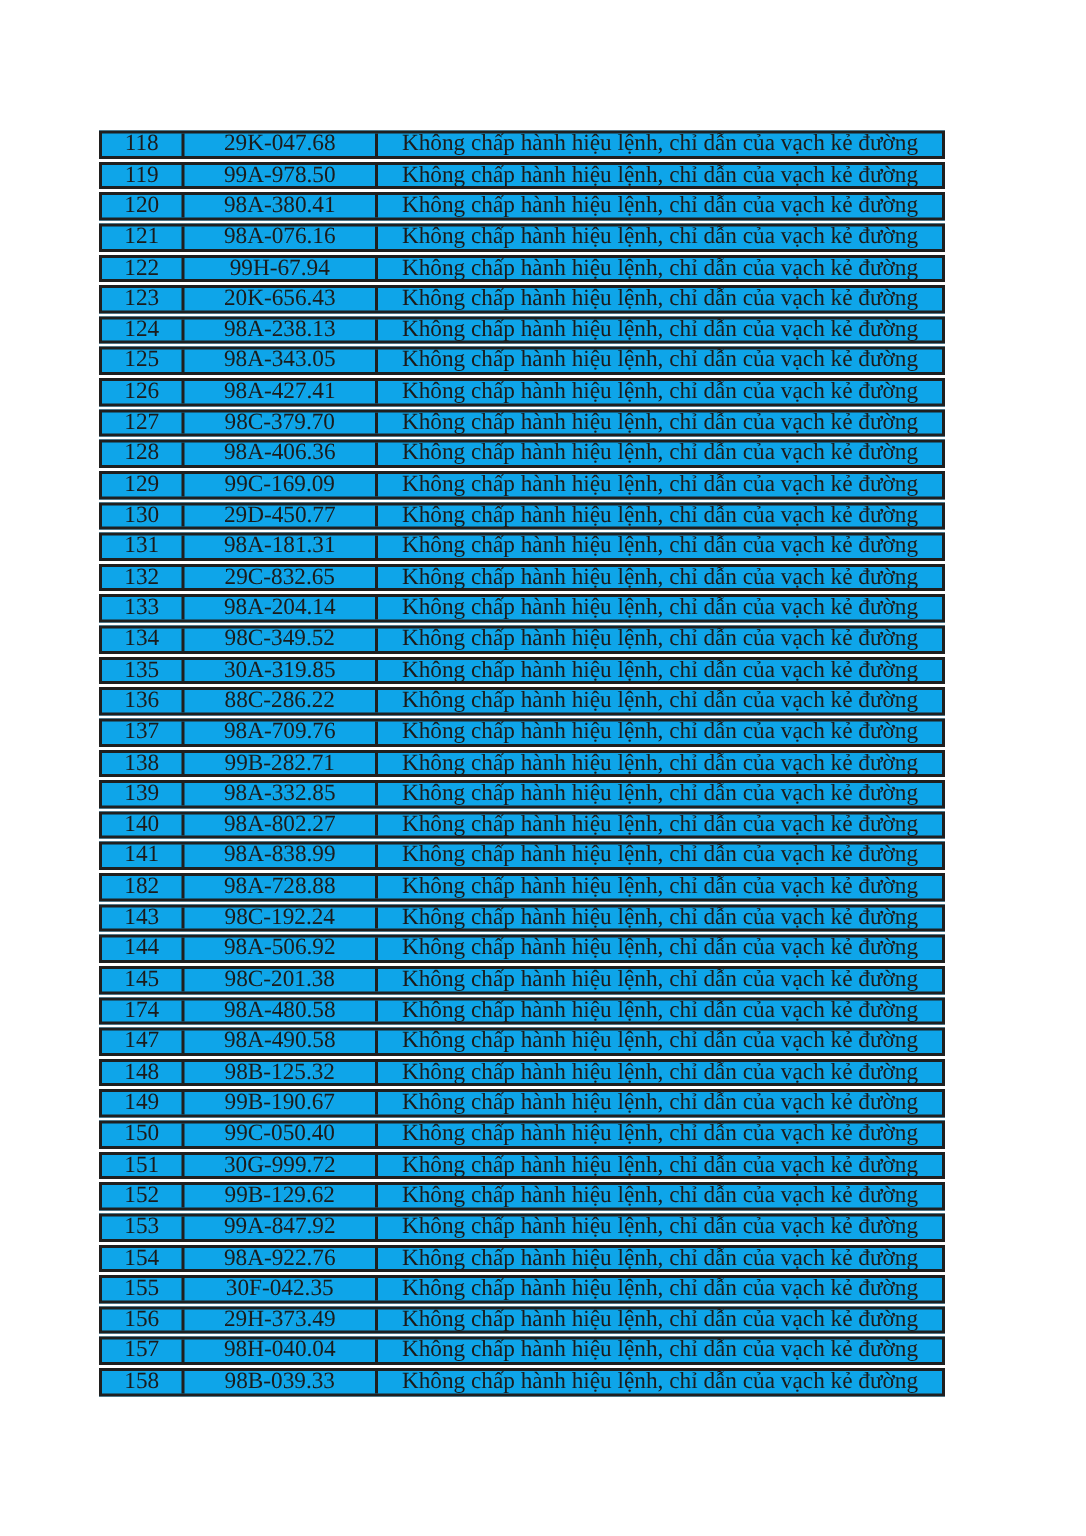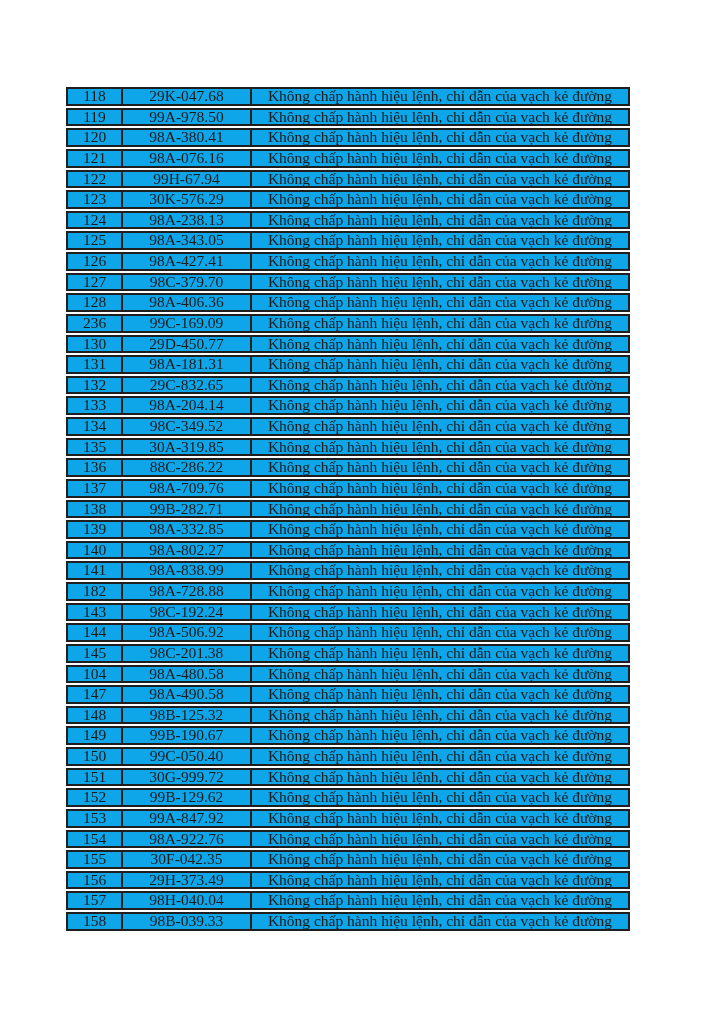--- a/index.html
+++ b/index.html
@@ -79,21 +79,21 @@
   </div>
 
   <div class="t-row">
     <div class="t-cell index">122</div>
     <div class="t-cell plate">99H-67.94</div>
     <div class="t-cell violation">Không chấp hành hiệu lệnh, chỉ dẫn của vạch kẻ đường</div>
   </div>
 
   <div class="t-row">
     <div class="t-cell index">123</div>
-    <div class="t-cell plate">30K-576.29</div>
+    <div class="t-cell plate">20K-656.43</div>
     <div class="t-cell violation">Không chấp hành hiệu lệnh, chỉ dẫn của vạch kẻ đường</div>
   </div>
 
   <div class="t-row">
     <div class="t-cell index">124</div>
     <div class="t-cell plate">98A-238.13</div>
     <div class="t-cell violation">Không chấp hành hiệu lệnh, chỉ dẫn của vạch kẻ đường</div>
   </div>
 
   <div class="t-row">
@@ -114,21 +114,21 @@
     <div class="t-cell violation">Không chấp hành hiệu lệnh, chỉ dẫn của vạch kẻ đường</div>
   </div>
 
   <div class="t-row">
     <div class="t-cell index">128</div>
     <div class="t-cell plate">98A-406.36</div>
     <div class="t-cell violation">Không chấp hành hiệu lệnh, chỉ dẫn của vạch kẻ đường</div>
   </div>
 
   <div class="t-row">
-    <div class="t-cell index">236</div>
+    <div class="t-cell index">129</div>
     <div class="t-cell plate">99C-169.09</div>
     <div class="t-cell violation">Không chấp hành hiệu lệnh, chỉ dẫn của vạch kẻ đường</div>
   </div>
 
   <div class="t-row">
     <div class="t-cell index">130</div>
     <div class="t-cell plate">29D-450.77</div>
     <div class="t-cell violation">Không chấp hành hiệu lệnh, chỉ dẫn của vạch kẻ đường</div>
   </div>
 
@@ -216,21 +216,21 @@
     <div class="t-cell violation">Không chấp hành hiệu lệnh, chỉ dẫn của vạch kẻ đường</div>
   </div>
 
   <div class="t-row">
     <div class="t-cell index">145</div>
     <div class="t-cell plate">98C-201.38</div>
     <div class="t-cell violation">Không chấp hành hiệu lệnh, chỉ dẫn của vạch kẻ đường</div>
   </div>
 
   <div class="t-row">
-    <div class="t-cell index">104</div>
+    <div class="t-cell index">174</div>
     <div class="t-cell plate">98A-480.58</div>
     <div class="t-cell violation">Không chấp hành hiệu lệnh, chỉ dẫn của vạch kẻ đường</div>
   </div>
 
   <div class="t-row">
     <div class="t-cell index">147</div>
     <div class="t-cell plate">98A-490.58</div>
     <div class="t-cell violation">Không chấp hành hiệu lệnh, chỉ dẫn của vạch kẻ đường</div>
   </div>
 

